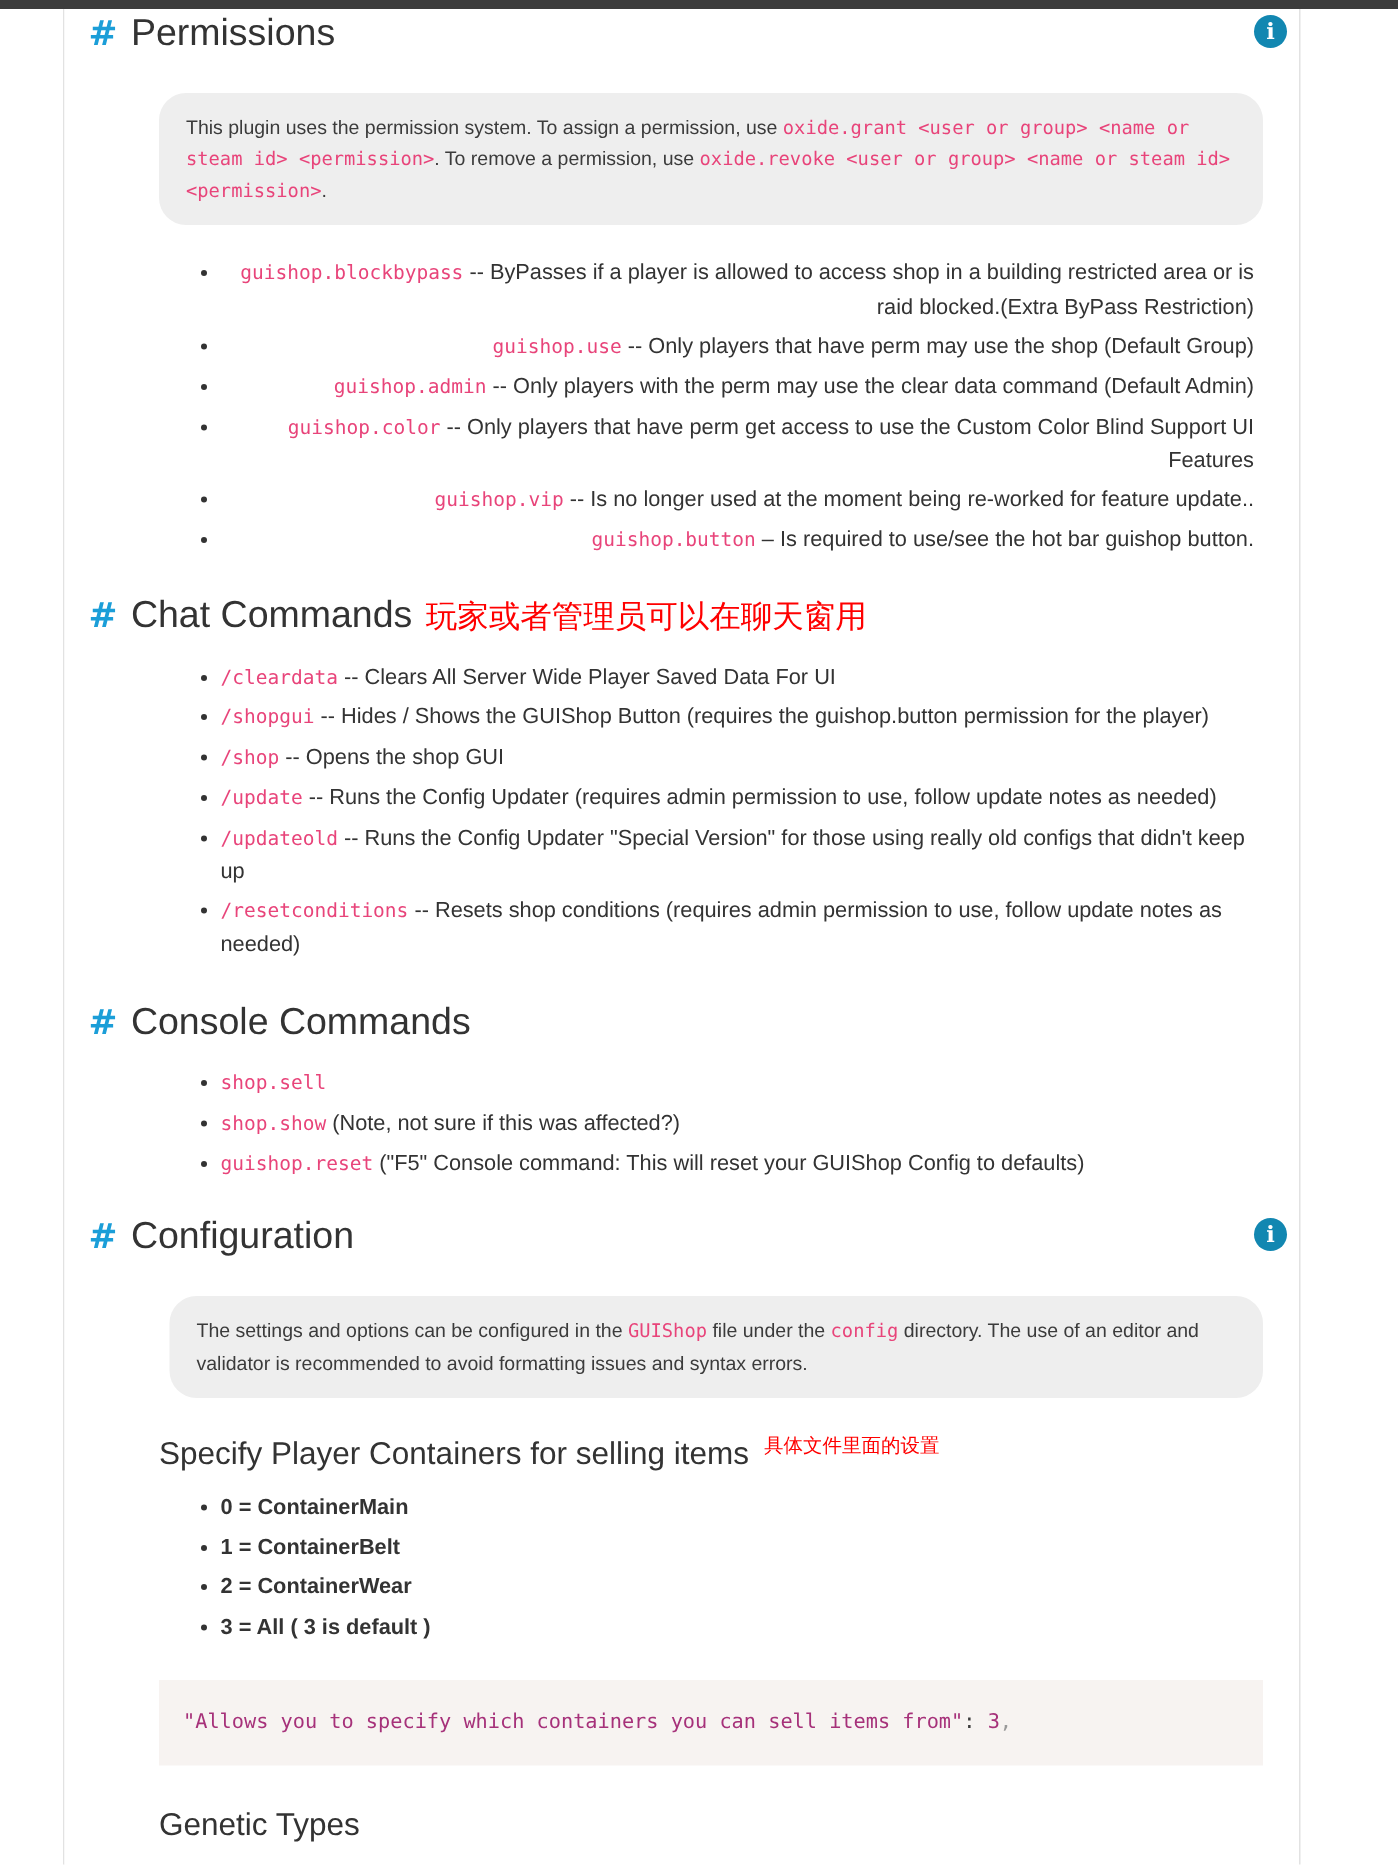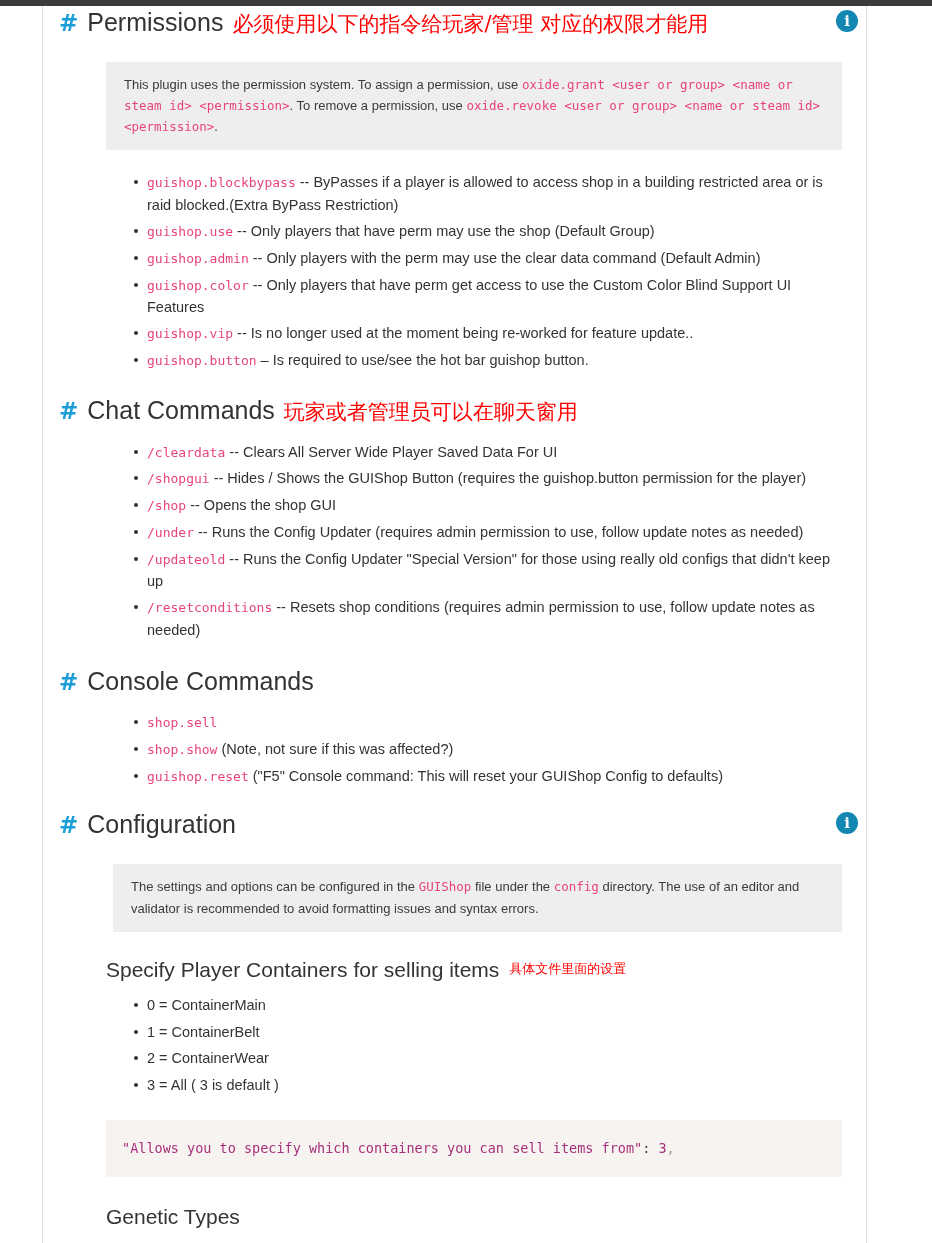--- a/index.html
+++ b/index.html
@@ -56,21 +56,21 @@
     font-weight: 700;
     font-family: "DejaVu Sans", sans-serif;
   }
   h3.sub {
     margin: 0;
     font-size: 21px;
     font-weight: 400;
     color: #333333;
     line-height: 1.2;
     display: flex;
-    align-items: center;
+    align-items: flex-start;
     gap: 10px;
   }
   .cn {
     color: #ff0000;
     font-size: 21px;
     font-weight: 400;
     font-family: "DejaVu Sans", sans-serif;
     white-space: nowrap;
   }
   h3.sub .cn { font-size: 13px; }
@@ -89,20 +89,21 @@
     box-shadow: 0 0 0 2px #ffffff;
   }
 
   
   .notebox {
     background: #eeeeee;
     padding: 12px 18px 13px 18px;
     font-size: 13px;
     color: #3b3b3b;
     line-height: 1.62;
+    border-radius: 18px;
   }
   .codeblock {
     background: #f7f3f1;
     padding: 17px 16px 17px 16px;
     font-family: "DejaVu Sans Mono", "Liberation Mono", monospace;
     font-size: 13.5px;
     line-height: 1.68;
     white-space: pre;
     overflow: hidden;
   }
@@ -146,48 +147,47 @@
 <div class="topbar"></div>
 <div class="rule-left"></div>
 <div class="rule-right"></div>
 
 <div class="page">
   <div class="inner">
 
     <h2 class="sec" style="margin-top:1px;">
       <span class="hash">#</span>
       <span>Permissions</span>
-      <span class="cn">必须使用以下的指令给玩家/管理 对应的权限才能用</span>
       <span class="info-icon" style="left:777px; top:3px;">i</span>
     </h2>
 
     <div class="notebox" style="margin:24px 12px 0 47px;">
       <span>This plugin uses the permission system. To assign a permission, use </span><span class="ic">oxide.grant &lt;user or group&gt; &lt;name or steam id&gt; &lt;permission&gt;</span><span>. To remove a permission, use </span><span class="ic">oxide.revoke &lt;user or group&gt; &lt;name or steam id&gt; &lt;permission&gt;</span><span>.</span>
     </div>
 
-    <ul class="bl" style="margin-top:21px; padding-left:88px; padding-right:18px;">
+    <ul class="bl" style="margin-top:21px; padding-left:88px; padding-right:18px;text-align:right;">
       <li><span class="ic">guishop.blockbypass</span><span> -- ByPasses if a player is allowed to access shop in a building restricted area or is raid blocked.(Extra ByPass Restriction)</span></li>
       <li><span class="ic">guishop.use</span><span> -- Only players that have perm may use the shop (Default Group)</span></li>
       <li><span class="ic">guishop.admin</span><span> -- Only players with the perm may use the clear data command (Default Admin)</span></li>
       <li><span class="ic">guishop.color</span><span> -- Only players that have perm get access to use the Custom Color Blind Support UI Features</span></li>
       <li><span class="ic">guishop.vip</span><span> -- Is no longer used at the moment being re-worked for feature update..</span></li>
       <li><span class="ic">guishop.button</span><span> – Is required to use/see the hot bar guishop button.</span></li>
     </ul>
 
     <h2 class="sec" style="margin-top:24px;">
       <span class="hash">#</span>
       <span>Chat Commands</span>
       <span class="cn">玩家或者管理员可以在聊天窗用</span>
     </h2>
 
     <ul class="bl" style="margin-top:15px; padding-left:88px; padding-right:18px;">
       <li><span class="ic">/cleardata</span><span> -- Clears All Server Wide Player Saved Data For UI</span></li>
       <li><span class="ic">/shopgui</span><span> -- Hides / Shows the GUIShop Button (requires the guishop.button permission for the player)</span></li>
       <li><span class="ic">/shop</span><span> -- Opens the shop GUI</span></li>
-      <li><span class="ic">/under</span><span> -- Runs the Config Updater (requires admin permission to use, follow update notes as needed)</span></li>
+      <li><span class="ic">/update</span><span> -- Runs the Config Updater (requires admin permission to use, follow update notes as needed)</span></li>
       <li><span class="ic">/updateold</span><span> -- Runs the Config Updater "Special Version" for those using really old configs that didn't keep up</span></li>
       <li><span class="ic">/resetconditions</span><span> -- Resets shop conditions (requires admin permission to use, follow update notes as needed)</span></li>
     </ul>
 
     <h2 class="sec" style="margin-top:25px;">
       <span class="hash">#</span>
       <span>Console Commands</span>
     </h2>
 
     <ul class="bl" style="margin-top:15px; padding-left:88px; padding-right:18px;">
@@ -204,21 +204,21 @@
 
     <div class="notebox" style="margin:25px 12px 0 54px;">
       <span>The settings and options can be configured in the </span><span class="ic">GUIShop</span><span> file under the </span><span class="ic">config</span><span> directory. The use of an editor and validator is recommended to avoid formatting issues and syntax errors.</span>
     </div>
 
     <h3 class="sub" style="margin:25px 0 0 47px;">
       <span>Specify Player Containers for selling items</span>
       <span class="cn">具体文件里面的设置</span>
     </h3>
 
-    <ul class="bl" style="margin-top:12px; padding-left:88px;">
+    <ul class="bl" style="margin-top:12px; padding-left:88px;font-weight:bold;">
       <li>0 = ContainerMain</li>
       <li>1 = ContainerBelt</li>
       <li>2 = ContainerWear</li>
       <li>3 = All ( 3 is default )</li>
     </ul>
 
     <div class="codeblock" style="margin:24px 12px 0 47px;"><span class="str">"Allows you to specify which containers you can sell items from"</span><span class="id">: </span><span class="num">3</span><span class="p">,</span></div>
 
     <h3 class="sub" style="margin:27px 0 0 47px;">
       <span>Genetic Types</span>

